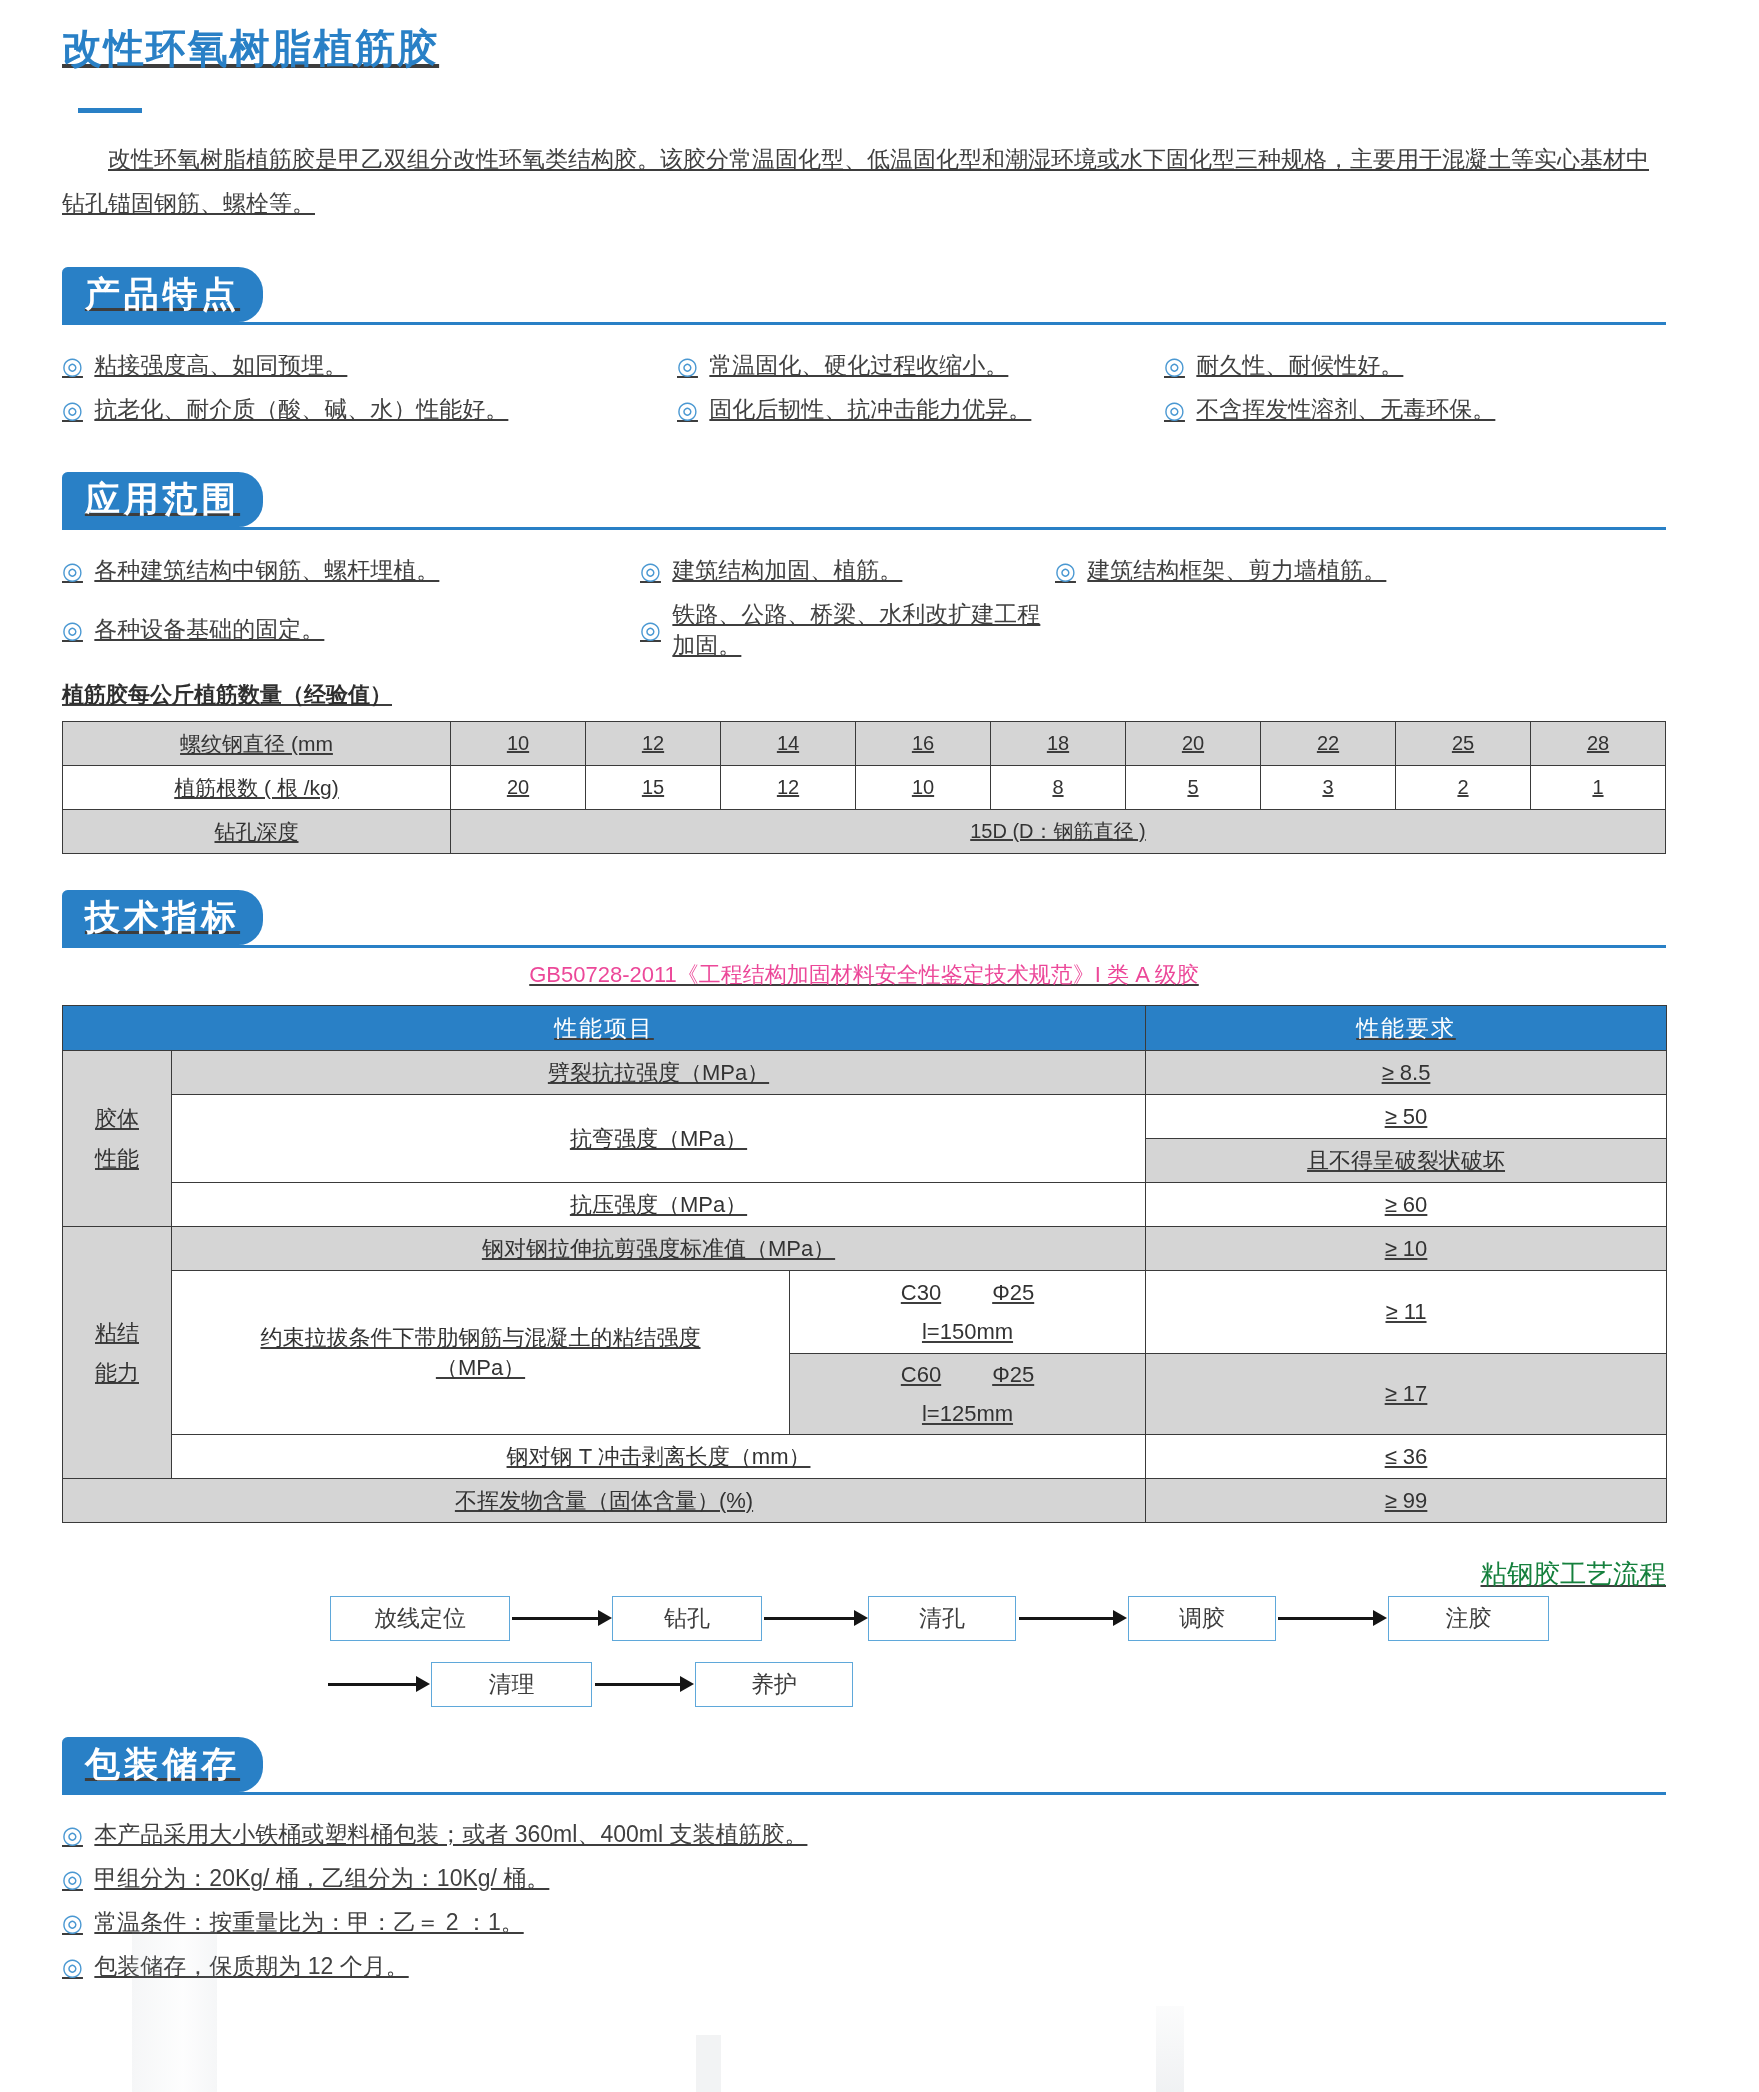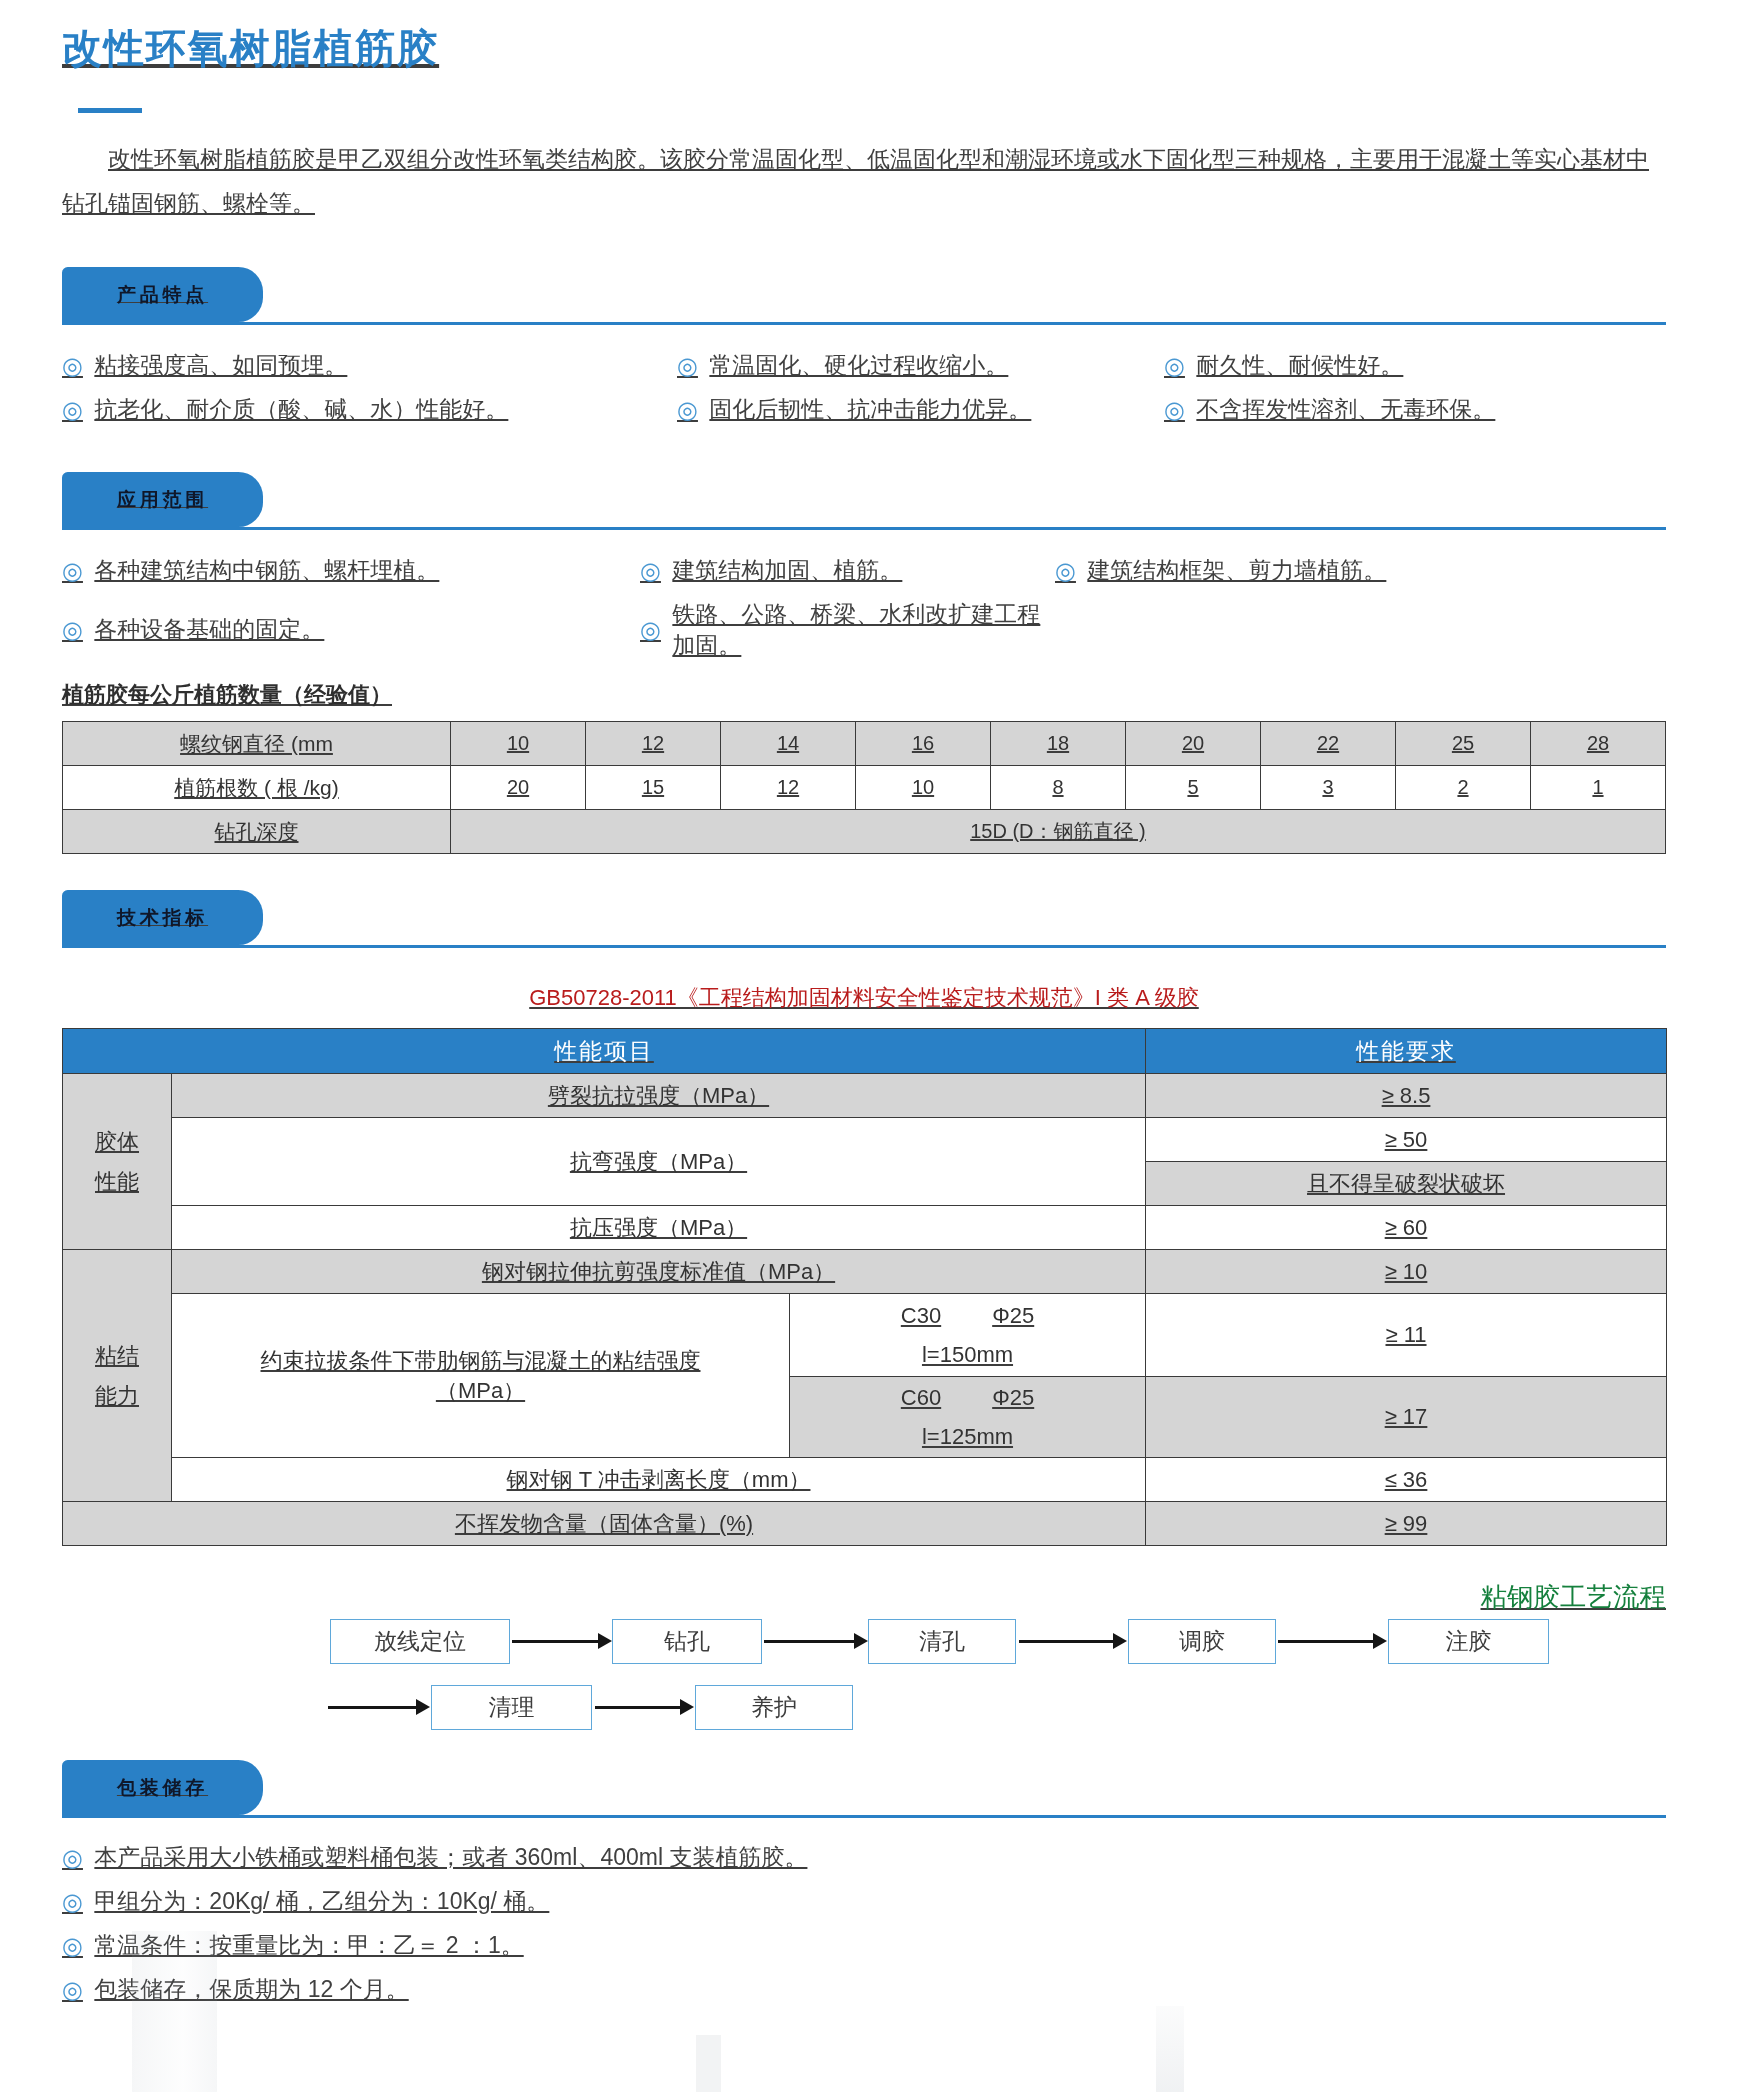--- a/index.html
+++ b/index.html
@@ -18,41 +18,41 @@
   .title{padding-top:21px;font-size:40px;font-weight:bold;color:var(--accent);letter-spacing:1.9px;}
   .title-underline{margin:32px 0 0 16px;width:64px;height:4.7px;background:var(--accent);}
 
   
   .intro{margin-top:24.6px;font-size:23px;line-height:44px;color:#404040;text-indent:2em;}
 
   
   .sec-head{margin-top:0;border-bottom:3.8px solid var(--accent);}
   .badge{width:201px;height:55px;background:var(--accent);border-radius:5.7px 24.6px 24.6px 0;
          display:flex;align-items:center;justify-content:center;}
-  .badge span{color:#0f172a;font-size:19px;font-weight:bold;letter-spacing:3.8px;}
+  .badge span{color:#ffffff;font-size:35px;font-weight:bold;letter-spacing:3.8px;}
 
   
   ul{list-style:none;}
   .tri-grid{display:grid;row-gap:13.2px;margin-top:24.6px;}
   .grid-features{grid-template-columns:615px 487px 1fr;}
   .grid-apps{grid-template-columns:578px 415px 1fr;}
   .bullet{display:flex;align-items:center;font-size:23px;line-height:31px;color:#404040;}
   .dot{color:#4A98D2;font-size:24px;margin-right:11.4px;line-height:31px;}
 
   
   .dosage-title{margin-top:19px;font-size:22px;font-weight:bold;color:#2F2F2F;}
   table{border-collapse:collapse;table-layout:fixed;}
   .dosage-table{margin-top:11.4px;width:1604px;}
   .dosage-table td{border:1.9px solid var(--border);height:44px;text-align:center;
                    font-size:20px;color:#333;vertical-align:middle;}
   .dosage-table .lbl{font-size:21px;}
   .row-gray td{background:var(--gray);}
 
   
-  .tech-standard{margin-top:35px;width:1604px;text-align:center;font-size:22px;color:#b91c1c;}
+  .tech-standard{margin-top:12px;width:1604px;text-align:center;font-size:22px;color:#ec4899;}
   .tech-table{margin-top:15px;width:1604px;}
   .tech-table th{background:var(--accent);color:#fff;font-size:23px;font-weight:normal;
                  height:45px;border:1.9px solid var(--border);letter-spacing:1.9px;}
   .tech-table td{border:1.9px solid var(--border);text-align:center;vertical-align:middle;
                  font-size:22px;color:#333;}
   .tech-table td.gray{background:var(--gray);}
   .group-cell{background:var(--gray);padding:0 30px;word-break:break-all;
               font-size:22px;line-height:40px;margin-left:6px;}
   .cond-line1{display:flex;justify-content:center;gap:51px;}
   .cond-line2{margin-top:13.2px;}

